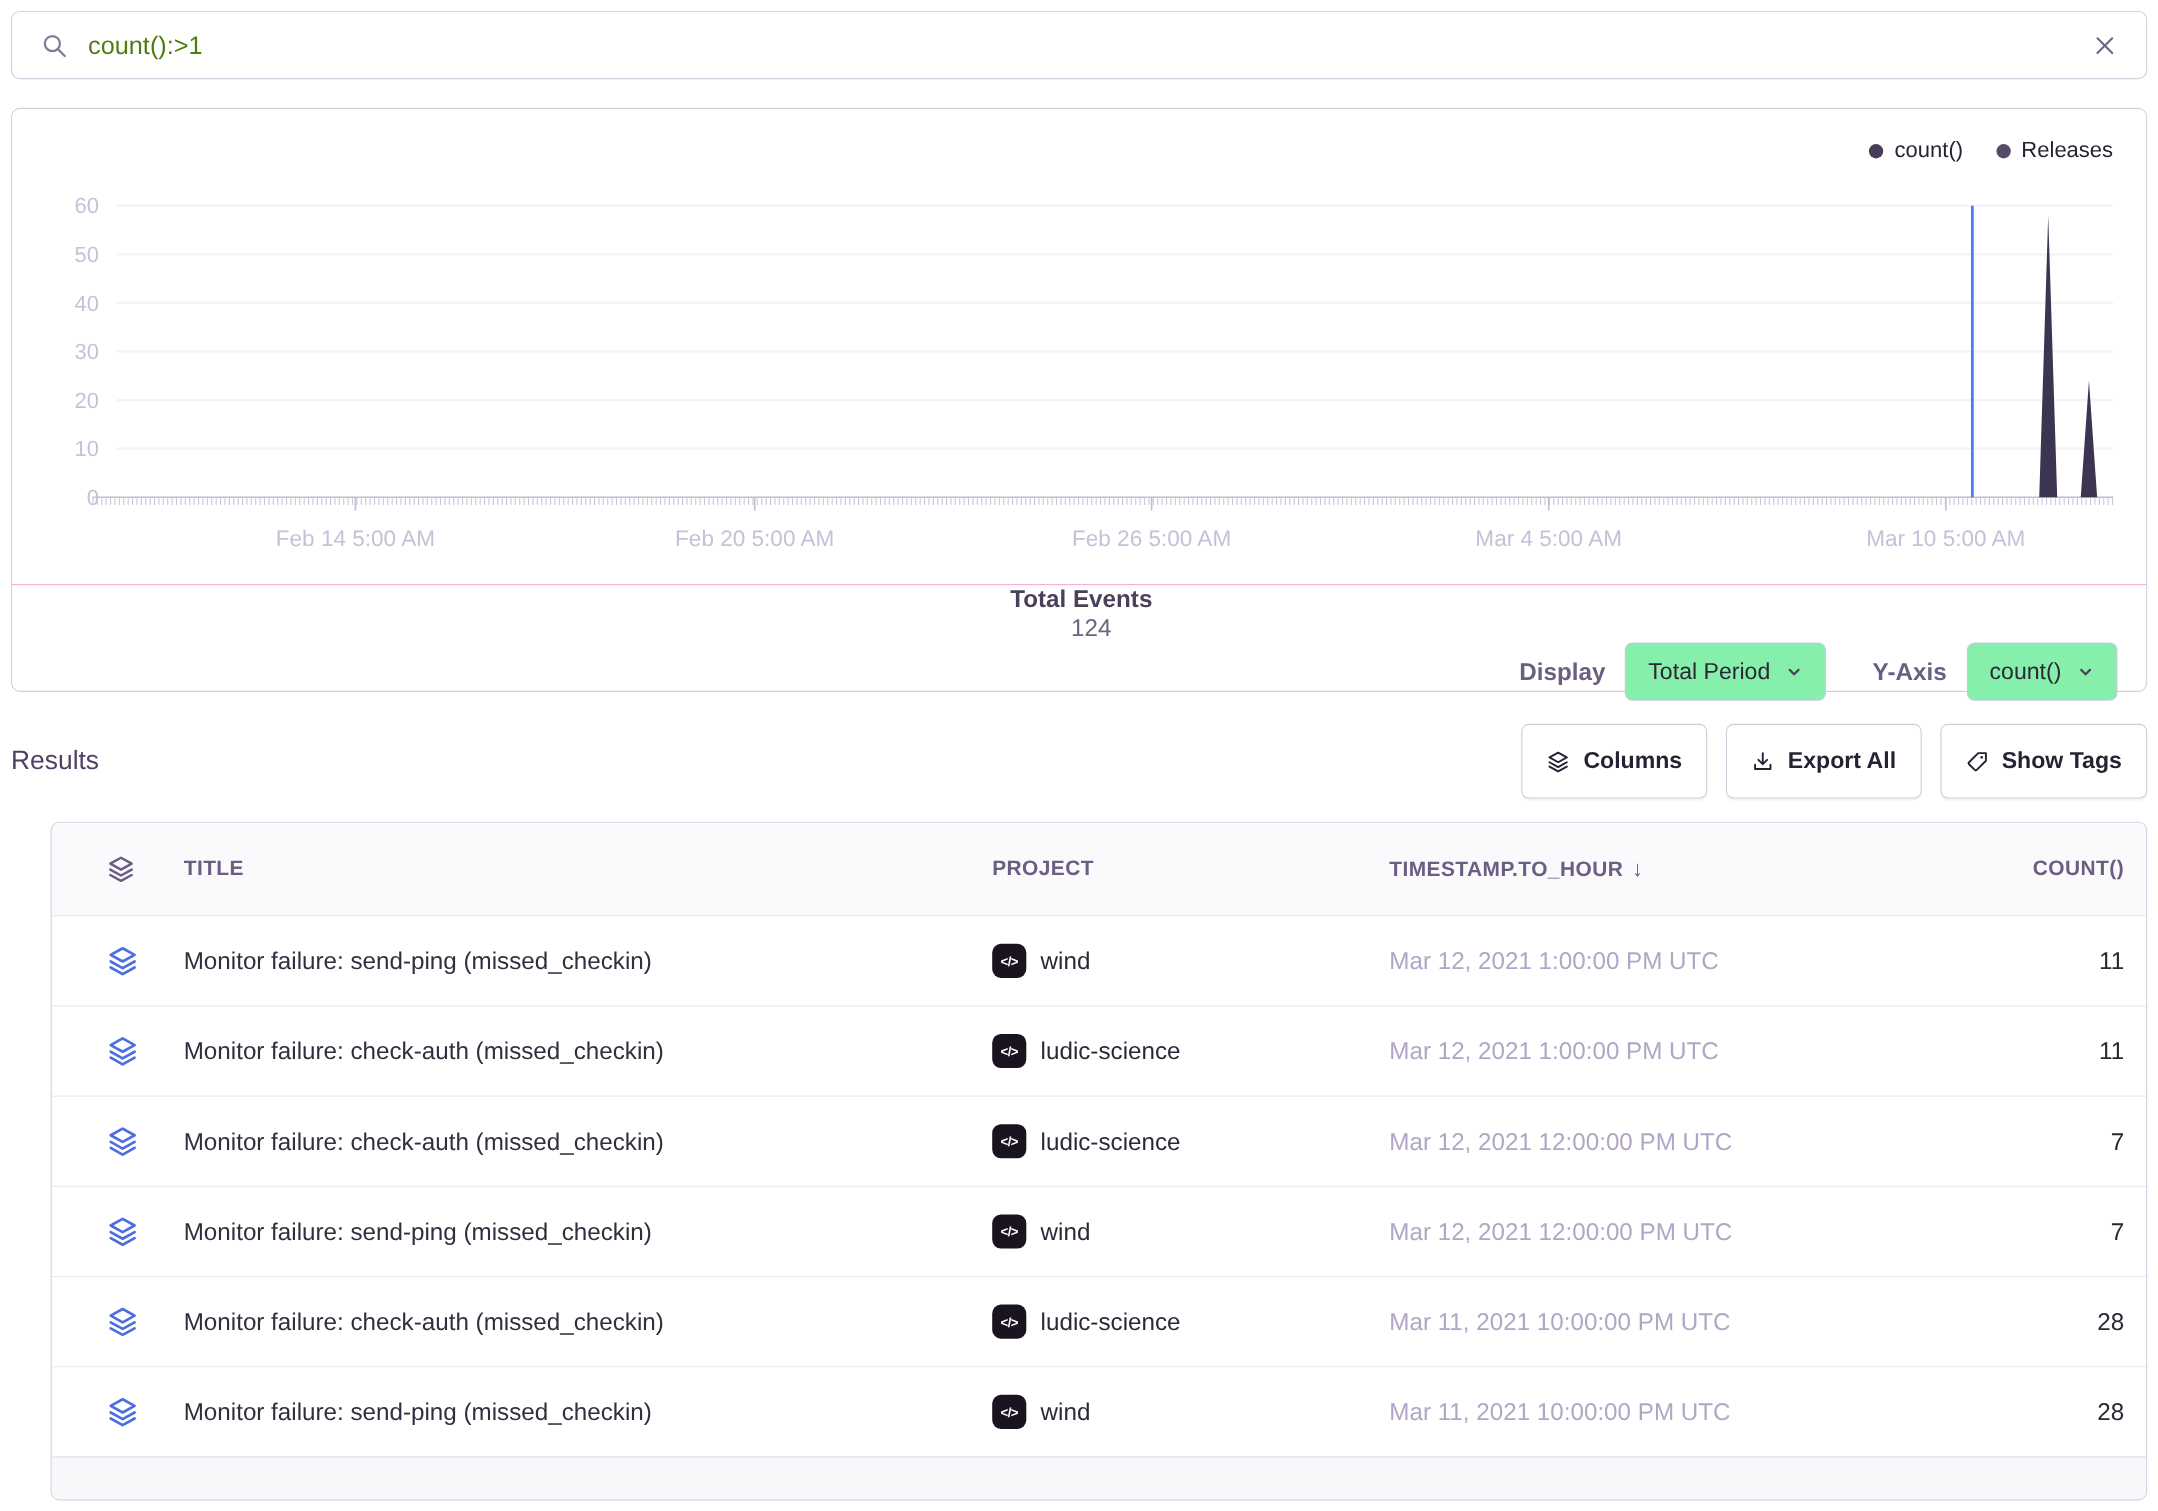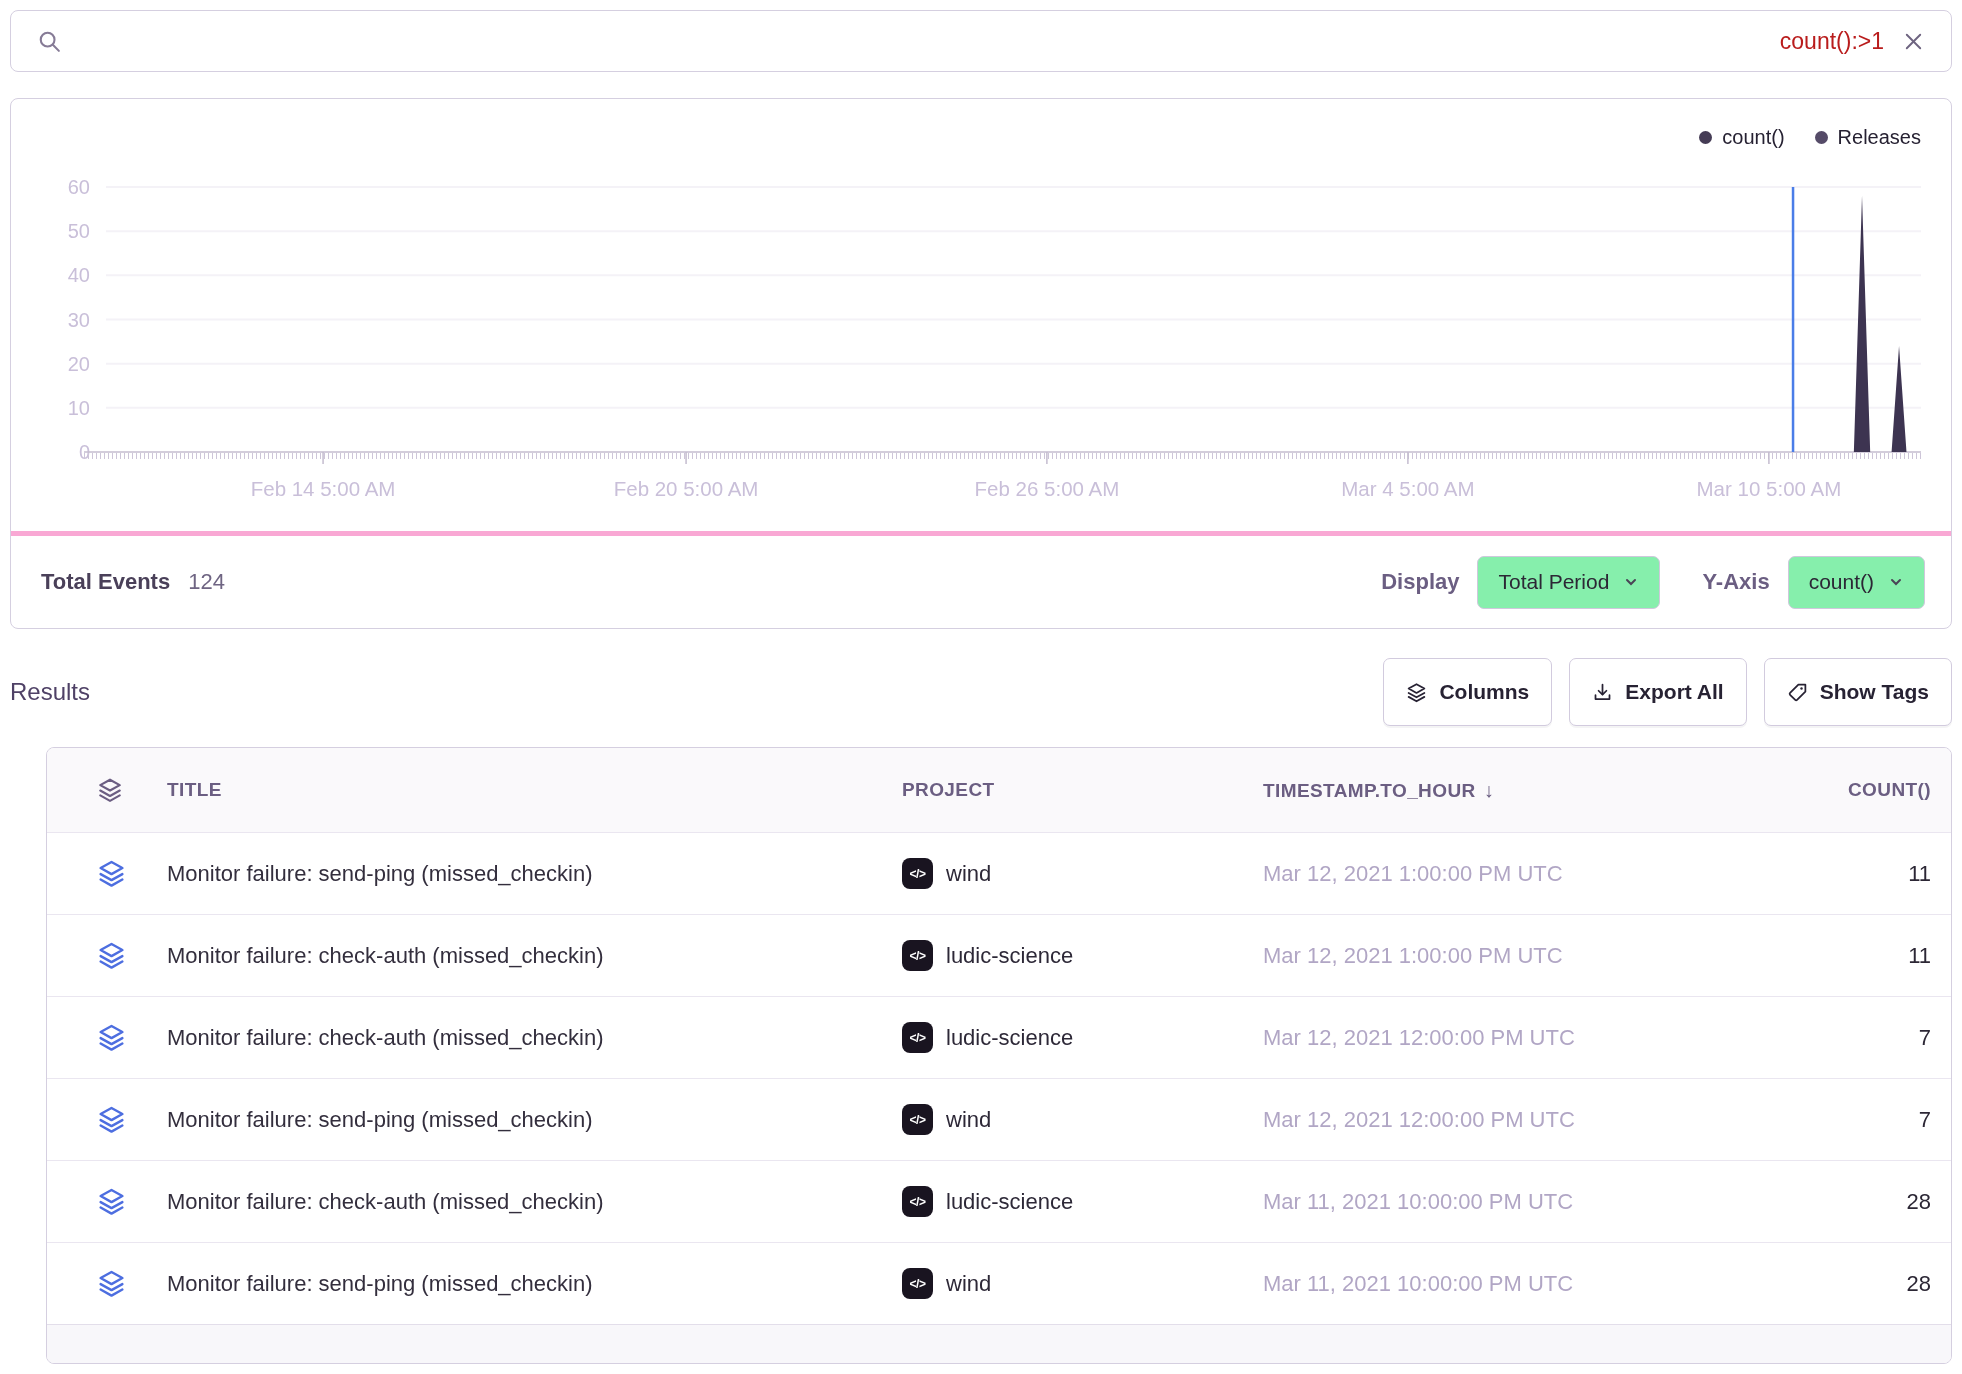--- a/index.html
+++ b/index.html
@@ -5,36 +5,36 @@
   * { box-sizing: border-box; }
   html,body { margin:0; padding:0; }
   body {
     width:1962px; height:1374px; padding:10px; background:#ffffff;
     font-family:"Liberation Sans", sans-serif; overflow:hidden; color:#2f2a3a;
   }
   
   .search-bar{ display:flex; align-items:center; height:62px; border:1px solid #d5cfe0;
     border-radius:8px; padding:0 26px; gap:16px; background:#fff; margin-bottom:26px; }
   .search-bar .icon-wrap svg{ display:block; }
-  .search-input{ border:none; outline:none; flex:1; font-size:23px; color:#b91c1c;
-    font-family:"Liberation Sans", sans-serif; background:transparent;text-align:right; }
+  .search-input{ border:none; outline:none; flex:1; font-size:23px; color:#4d7c0f;
+    font-family:"Liberation Sans", sans-serif; background:transparent; }
   .clear-wrap{ cursor:pointer; display:flex; }
   
   .chart-panel{ border:1px solid #d5cfe0; border-radius:8px; margin-bottom:36px; background:#fff; }
   .legend{ display:flex; justify-content:flex-end; align-items:center; gap:30px;
     padding:20px 30px 4px 0; height:60px; }
   .legend-item{ display:flex; align-items:center; gap:10px; font-size:20px; font-weight:500;
     color:#262132; cursor:pointer; }
   .dot{ width:13px; height:13px; border-radius:50%; }
   .dot-count{ background:#453c55; }
   .dot-releases{ background:#554b68; }
   #chart-svg{ display:block; width:100%; height:354px; }
   svg text{ font-family:"Liberation Sans", sans-serif; }
-  .chart-footer{ border-top:5px solid #f9a8d4; height:97px; margin-top:18px;
-    display:flex; align-items:center; padding:0 26px 0 30px; }
+  .chart-footer{ border-top:1px solid #f9a8d4; height:97px; margin-top:18px;
+    display:flex; align-items:center; padding:0 26px 0 30px;flex-direction:column; }
   .te-label{ font-weight:700; color:#4a4059; font-size:22px; }
   .te-value{ color:#6f6583; font-size:22px; margin-left:18px; }
   .controls{ margin-left:auto; display:flex; align-items:center; gap:18px; }
   .ctl-label{ font-weight:700; color:#6b5e82; font-size:22px; }
   .ctl-label.second{ margin-left:24px; }
   .dropdown{ display:flex; align-items:center; gap:14px; height:53px; padding:0 20px;
     border:1px solid #cfc8dc; border-radius:7px; background:#86efac; font-size:21px; color:#2c2735;
     font-family:"Liberation Sans", sans-serif; cursor:pointer; }
   
   .results-row{ display:flex; align-items:center; margin-bottom:28px; height:54px; }

